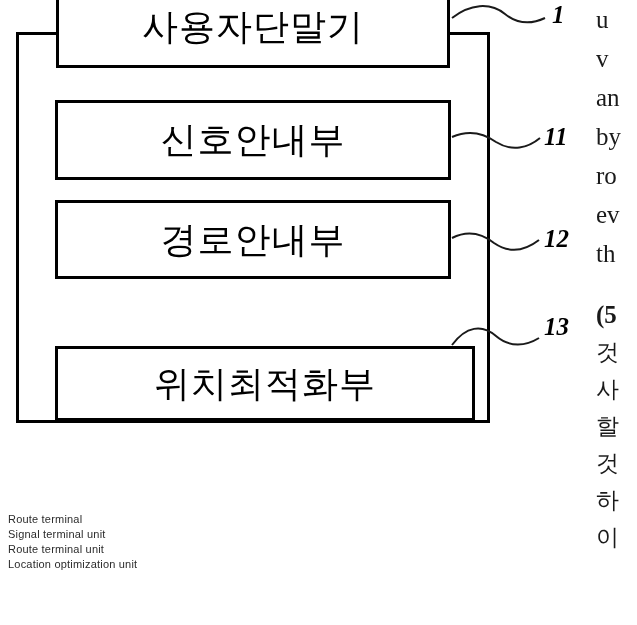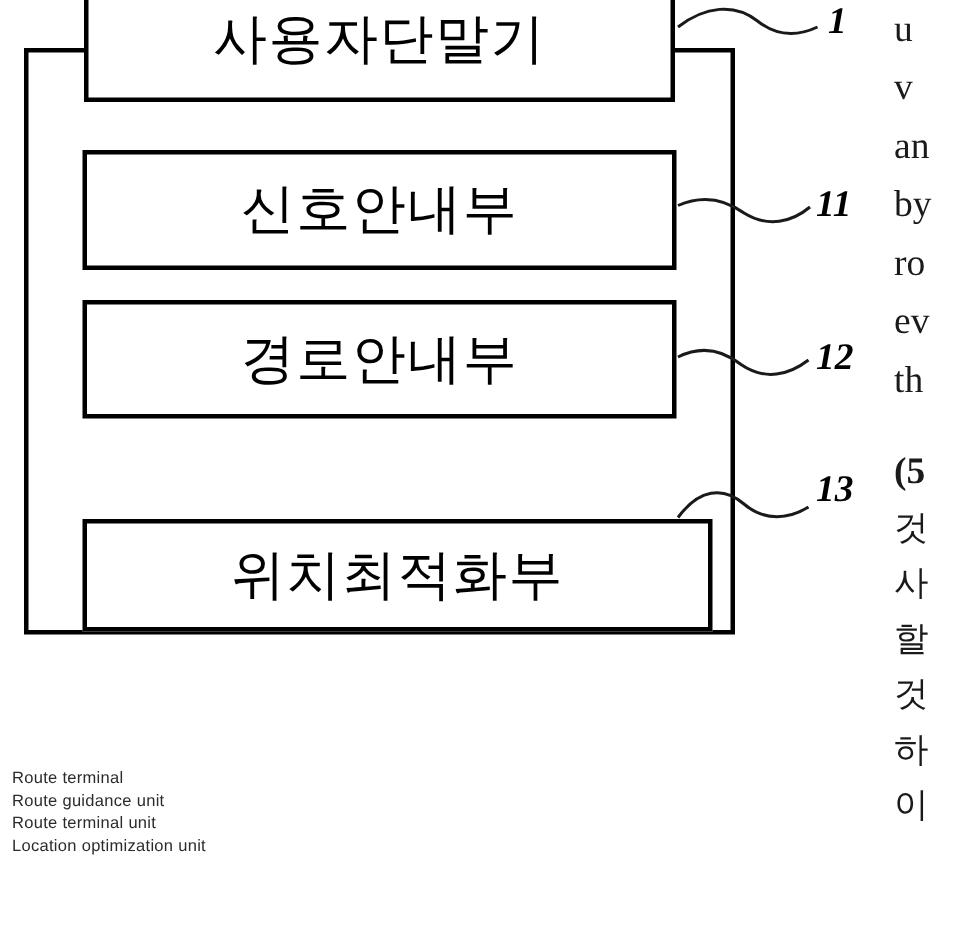--- a/index.html
+++ b/index.html
@@ -197,21 +197,21 @@
   <span class="ref-num" id="ref-1">1</span>
   <span class="ref-num" id="ref-11">11</span>
   <span class="ref-num" id="ref-12">12</span>
   <span class="ref-num" id="ref-13">13</span>
 
   <div id="legend">
     <div class="legend-line">
       <span class="legend-key">..</span><span>Route terminal</span>
     </div>
     <div class="legend-line">
-      <span class="legend-key">..</span><span>Route guidance unit</span>
+      <span class="legend-key">..</span><span>Signal terminal unit</span>
     </div>
     <div class="legend-line">
       <span class="legend-key">..</span><span>Route terminal unit</span>
     </div>
     <div class="legend-line">
       <span class="legend-key">..</span><span>Location optimization unit</span>
     </div>
   </div>
 
   <div id="right-col">

